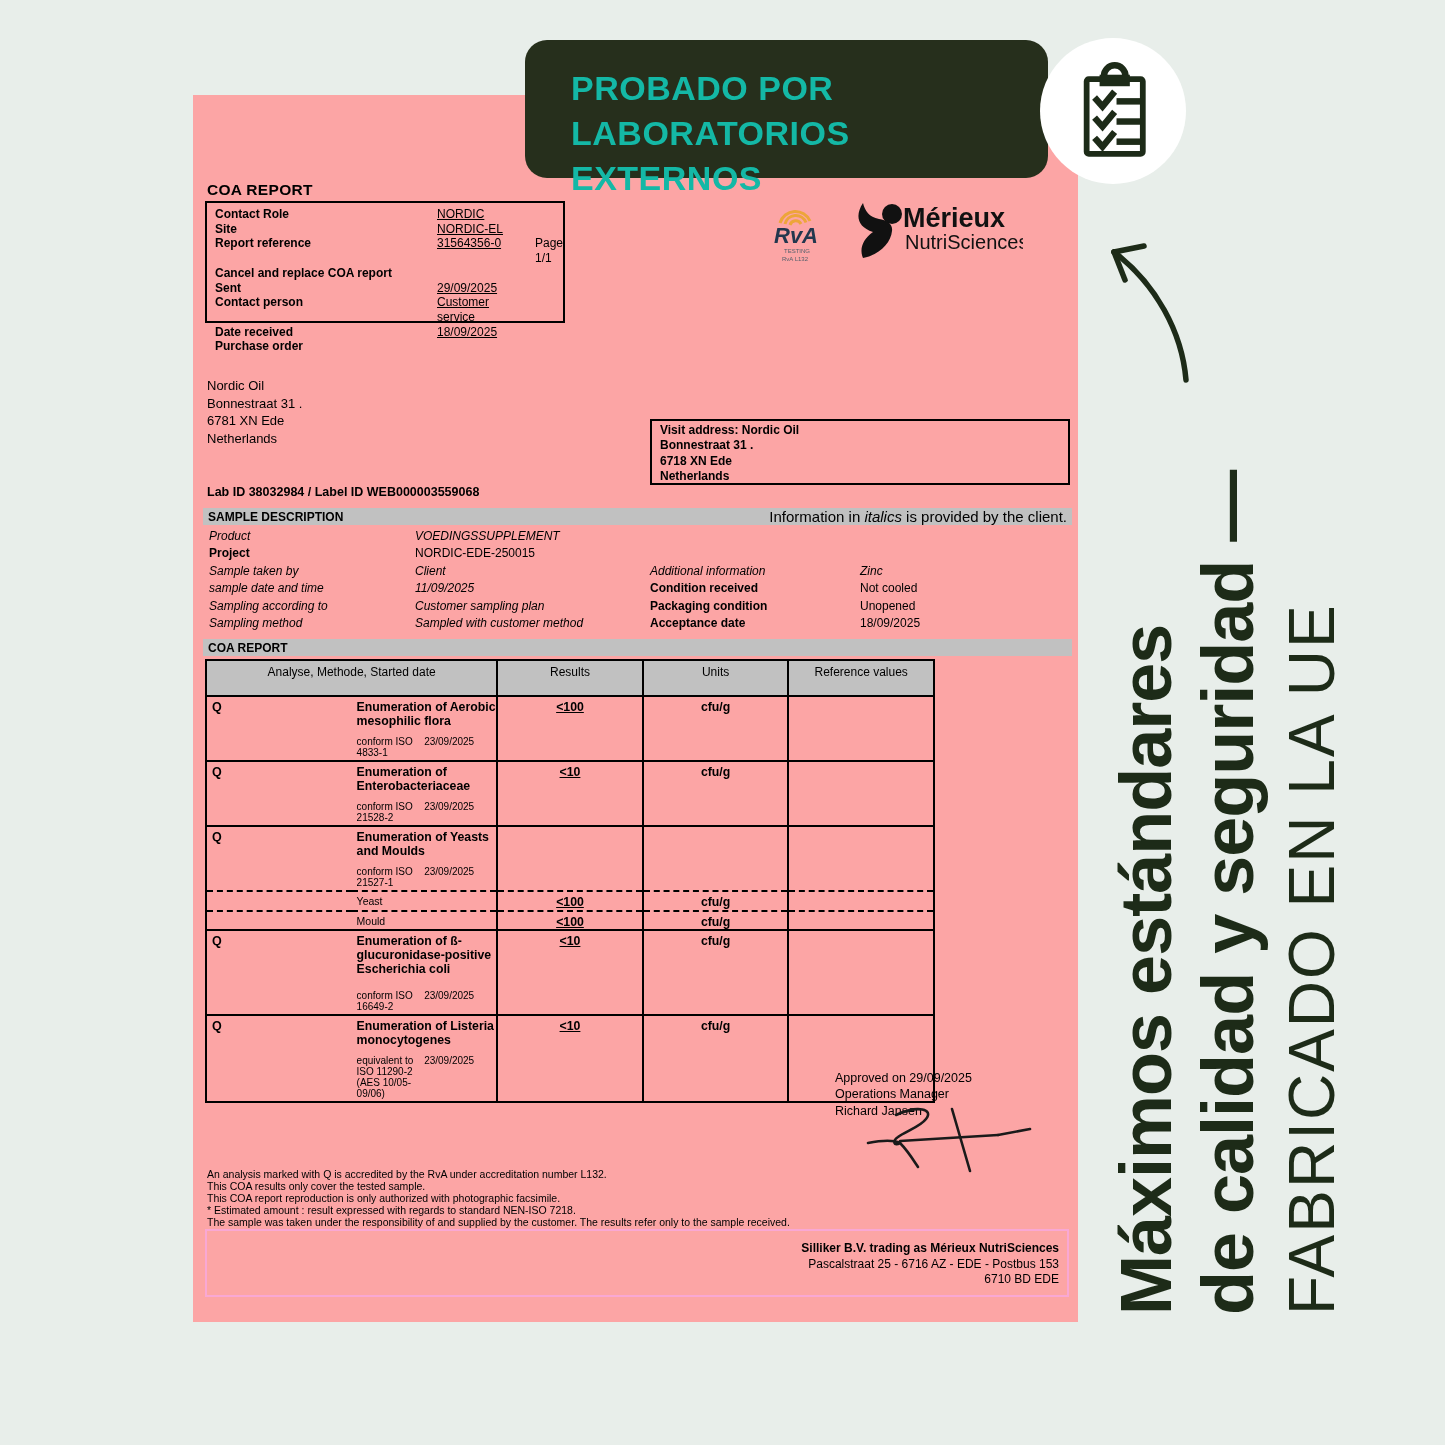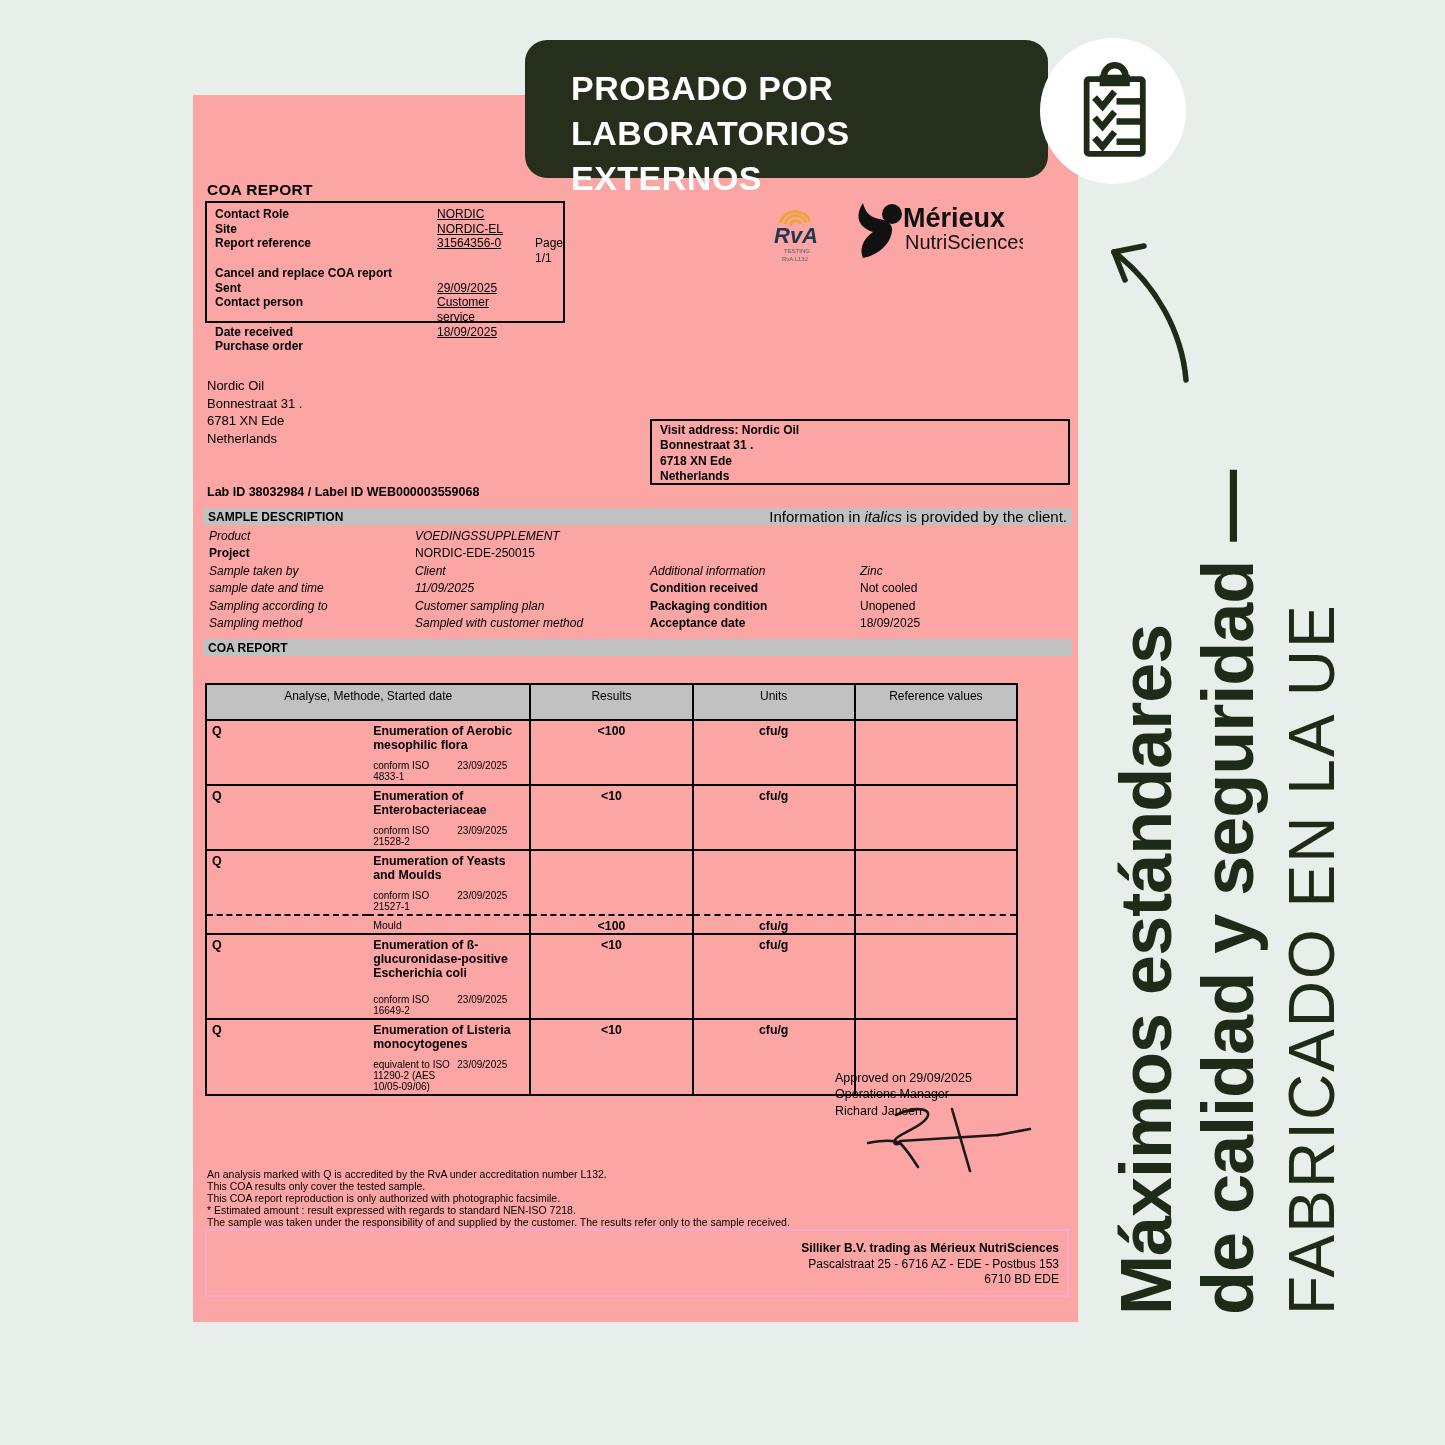--- a/index.html
+++ b/index.html
@@ -1,20 +1,20 @@
 <!DOCTYPE html>
 <html><head>
 <meta charset="utf-8">
 <style>
   html,body{margin:0;padding:0;background:#e8eeea;}
   .page{position:relative;width:1445px;height:1445px;background:#e8eeea;overflow:hidden;
         font-family:"Liberation Sans","DejaVu Sans",sans-serif;color:#000;}
   
   .banner{position:absolute;left:525px;top:40px;width:523px;height:138px;background:#262f1c;border-radius:22px;z-index:3;}
-  .banner-text{padding:26px 0 0 46px;color:#ffffff;font-size:34px;line-height:45px;font-weight:800;letter-spacing:.5px;}
+  .banner-text{padding:26px 0 0 46px;color:#14b8a6;font-size:34px;line-height:45px;font-weight:800;letter-spacing:.5px;}
   .badge-circle{position:absolute;left:1040px;top:38px;width:146px;height:146px;background:#fff;border-radius:50%;z-index:4;}
   .badge-circle svg{position:absolute;left:38px;top:22px;}
   .arrow-wrap{position:absolute;left:1098px;top:228px;z-index:2;}
   .side-text{position:absolute;left:1230px;top:865px;width:900px;transform:translate(-50%,-50%) rotate(-90deg);
              color:#1d2b18;white-space:nowrap;z-index:2;}
   .side-line-bold{font-size:72px;line-height:82px;font-weight:800;letter-spacing:-1px;}
   .side-line-light{font-size:64px;line-height:86px;font-weight:400;letter-spacing:2px;}
   
   .doc{position:absolute;left:193px;top:95px;width:885px;height:1227px;background:#fca5a5;z-index:1;}
   .doc *{box-sizing:border-box;}
@@ -34,29 +34,29 @@
             display:flex;justify-content:space-between;align-items:center;padding:0 5px;}
   .bar-title{font-size:12px;font-weight:bold;}
   .bar-note{font-size:15px;}
   .it{font-style:italic;}
   .fields-left{position:absolute;left:16px;top:433px;font-size:12px;line-height:17.4px;}
   .fields-right{position:absolute;left:457px;top:468px;font-size:12px;line-height:17.4px;}
   .f-row{display:flex;gap:20px;}
   .fields-left .f-label{width:186px;flex:none;}
   .fields-right .f-label{width:190px;flex:none;}
   .f-bold{font-weight:bold;}
-  .coa-table{position:absolute;left:12px;top:588px;width:813px;border-collapse:collapse;table-layout:fixed;}
+  .coa-table{position:absolute;left:12px;top:564px;width:730px;border-collapse:collapse;table-layout:fixed;}
   .coa-table td,.coa-table th{border:0;padding:0;vertical-align:top;}
   .coa-table{border:2px solid #000;}
   .coa-table th{background:#c1c1c1;font-weight:normal;font-size:12px;height:36px;vertical-align:top;
                 padding-top:4px;border-bottom:2px solid #000;text-align:center;}
   .coa-table th.th-ref,.coa-table th.th-res,.coa-table th.th-unit{border-left:2px solid #000;}
   td.qcell{width:22px;font-weight:bold;font-size:12.5px;padding:3px 0 0 5px;}
   td.acell{width:368px;padding:3px 0 2px 5px;}
-  td.rcell{width:101px;border-left:2px solid #000;text-align:center;font-weight:bold;font-size:12.3px;padding-top:3px;}
+  td.rcell{width:101px;border-left:2px solid #000;text-align:center;font-weight:bold;font-size:12.3px;padding-top:3px;text-decoration:underline;}
   td.ucell{width:95px;border-left:2px solid #000;text-align:center;font-weight:bold;font-size:12.3px;padding-top:3px;}
   td.refcell{width:223px;border-left:2px solid #000;}
   tr.main td{border-top:2px solid #000;}
   tr.sub td{border-top:2px dashed #000;}
   .aname{font-size:12.3px;font-weight:bold;margin-bottom:8px;}
   .amethod{display:flex;justify-content:space-between;font-size:10px;padding-right:22px;}
   .subname{font-size:10.5px;padding-left:2px;}
   tr.r1 td{height:42px;} tr.r2 td{height:42px;} tr.r3 td{height:42px;}
   tr.r4 td{height:20px;} tr.r5 td{height:19px;} tr.r6 td{height:48px;} tr.r7 td{height:40px;}
   tr.r6 .amethod{margin-top:14px;}
@@ -243,20 +243,27 @@
               <div class="aname">Enumeration of Yeasts and Moulds</div>
               <div class="amethod">
                 <span>conform ISO 21527-1</span>
                 <span>23/09/2025</span>
               </div>
             </td>
         <td class="rcell"></td>
         <td class="ucell"></td>
         <td class="refcell"></td>
       </tr>
+      <tr class="sub r4">
+        <td class="qcell"></td>
+        <td class="acell subname">Yeast</td>
+        <td class="rcell">&lt;100</td>
+        <td class="ucell">cfu/g</td>
+        <td class="refcell"></td>
+      </tr>
       <tr class="sub r5">
         <td class="qcell"></td>
         <td class="acell subname">Mould</td>
         <td class="rcell">&lt;100</td>
         <td class="ucell">cfu/g</td>
         <td class="refcell"></td>
       </tr>
       <tr class="main r6">
         <td class="qcell">Q</td>
         <td class="acell">

